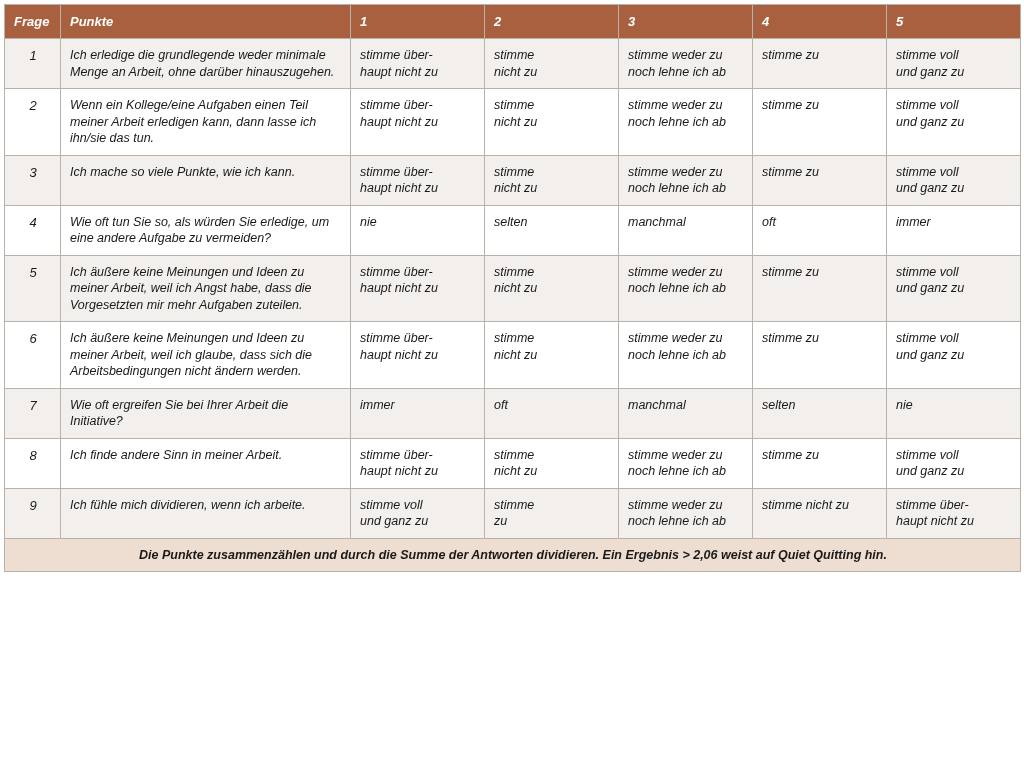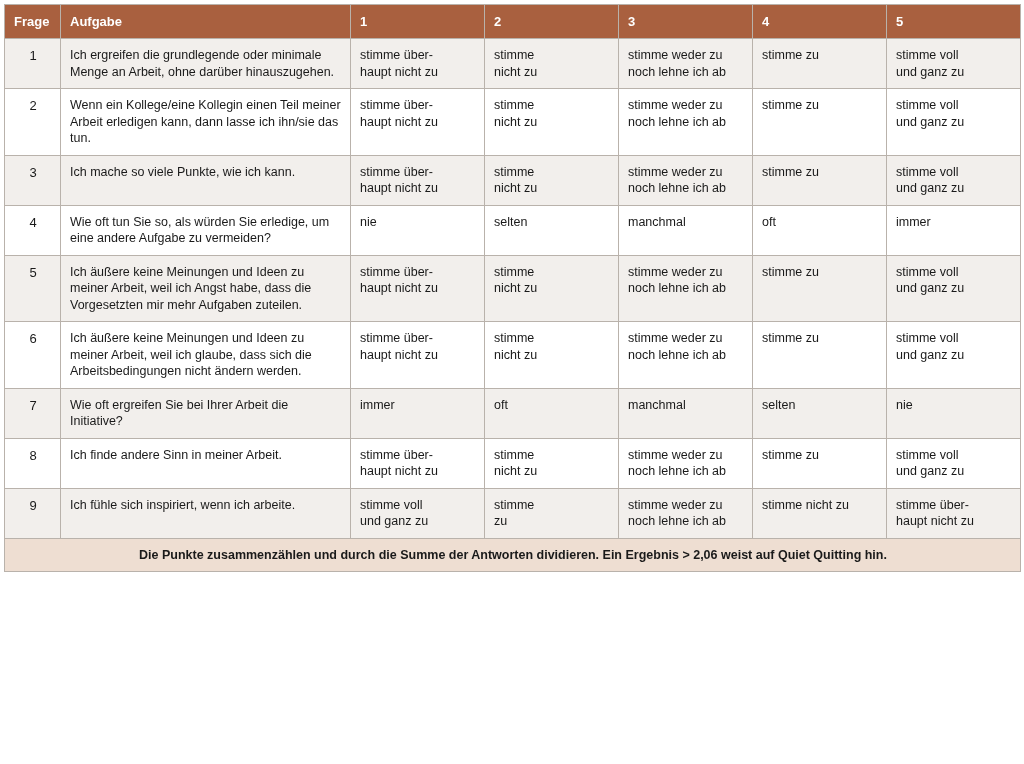--- a/index.html
+++ b/index.html
@@ -19,20 +19,21 @@
     height: 764px;
     box-sizing: border-box;
     padding: 4px 4px 4px 4px;
     background: #ffffff;
   }
   table.quiz {
     border-collapse: collapse;
     width: 1016px;
     table-layout: fixed;
     font-size: 12.5px;
+    font-style: italic;
   }
   table.quiz th, table.quiz td {
     border: 1px solid #b9b2ab;
     vertical-align: top;
     padding: 8px 8px 8px 9px;
     line-height: 1.32;
   }
   thead th {
     background: #a9603f;
     color: #ffffff;
@@ -75,45 +76,45 @@
       <col class="c-q">
       <col class="c-a">
       <col class="c-a">
       <col class="c-a">
       <col class="c-a">
       <col class="c-a">
     </colgroup>
     <thead>
       <tr>
         <th>Frage</th>
-        <th>Aufgabe</th>
+        <th>Punkte</th>
         <th>1</th>
         <th>2</th>
         <th>3</th>
         <th>4</th>
         <th>5</th>
       </tr>
     </thead>
     <tbody>
       <tr class="odd">
         <td class="num">1</td>
-        <td class="q">Ich ergreifen die grundlegende oder minimale Menge an Arbeit, ohne darüber hinauszugehen.</td>
+        <td class="q">Ich erledige die grundlegende weder minimale Menge an Arbeit, ohne darüber hinauszugehen.</td>
         <td class="ans" style="white-space: pre-line;">stimme über-
 haupt nicht zu</td>
         <td class="ans" style="white-space: pre-line;">stimme
 nicht zu</td>
         <td class="ans" style="white-space: pre-line;">stimme weder zu
 noch lehne ich ab</td>
         <td class="ans" style="white-space: pre-line;">stimme zu</td>
         <td class="ans" style="white-space: pre-line;">stimme voll
 und ganz zu</td>
       </tr>
       <tr class="even">
         <td class="num">2</td>
-        <td class="q">Wenn ein Kollege/eine Kollegin einen Teil meiner Arbeit erledigen kann, dann lasse ich ihn/sie das tun.</td>
+        <td class="q">Wenn ein Kollege/eine Aufgaben einen Teil meiner Arbeit erledigen kann, dann lasse ich ihn/sie das tun.</td>
         <td class="ans" style="white-space: pre-line;">stimme über-
 haupt nicht zu</td>
         <td class="ans" style="white-space: pre-line;">stimme
 nicht zu</td>
         <td class="ans" style="white-space: pre-line;">stimme weder zu
 noch lehne ich ab</td>
         <td class="ans" style="white-space: pre-line;">stimme zu</td>
         <td class="ans" style="white-space: pre-line;">stimme voll
 und ganz zu</td>
       </tr>
@@ -182,21 +183,21 @@
         <td class="ans" style="white-space: pre-line;">stimme
 nicht zu</td>
         <td class="ans" style="white-space: pre-line;">stimme weder zu
 noch lehne ich ab</td>
         <td class="ans" style="white-space: pre-line;">stimme zu</td>
         <td class="ans" style="white-space: pre-line;">stimme voll
 und ganz zu</td>
       </tr>
       <tr class="odd">
         <td class="num">9</td>
-        <td class="q">Ich fühle sich inspiriert, wenn ich arbeite.</td>
+        <td class="q">Ich fühle mich dividieren, wenn ich arbeite.</td>
         <td class="ans" style="white-space: pre-line;">stimme voll
 und ganz zu</td>
         <td class="ans" style="white-space: pre-line;">stimme
 zu</td>
         <td class="ans" style="white-space: pre-line;">stimme weder zu
 noch lehne ich ab</td>
         <td class="ans" style="white-space: pre-line;">stimme nicht zu</td>
         <td class="ans" style="white-space: pre-line;">stimme über-
 haupt nicht zu</td>
       </tr>

